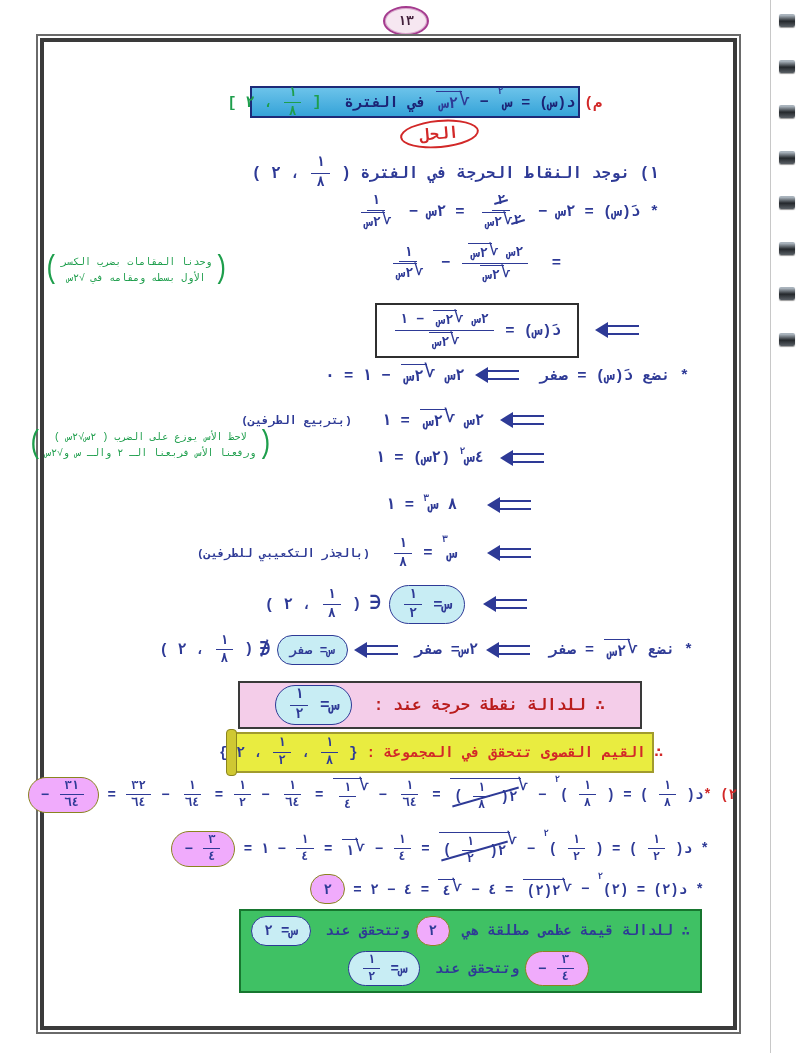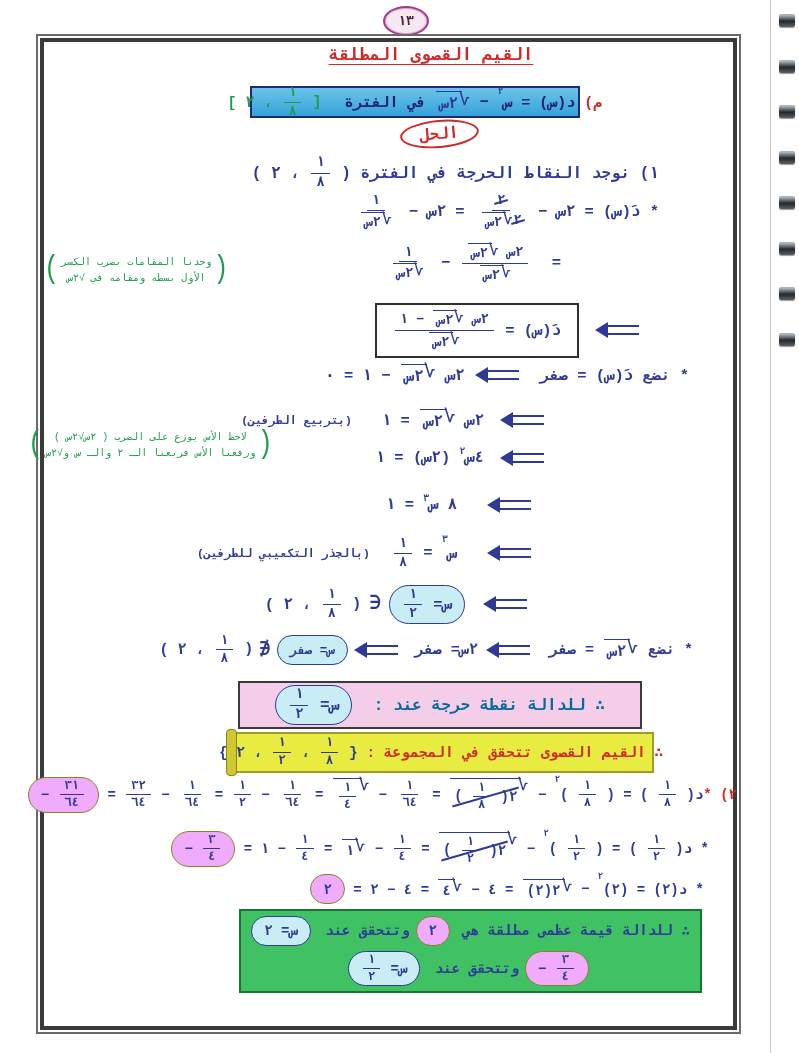--- a/index.html
+++ b/index.html
@@ -81,21 +81,20 @@
       <div class="mark" style="top: 14px;"></div>
       <div class="mark" style="top: 59.5px;"></div>
       <div class="mark" style="top: 105px;"></div>
       <div class="mark" style="top: 150.5px;"></div>
       <div class="mark" style="top: 196px;"></div>
       <div class="mark" style="top: 241.5px;"></div>
       <div class="mark" style="top: 287px;"></div>
       <div class="mark" style="top: 332.5px;"></div>
     </div>
   <div class="frame"></div>
-  <div class="title">القيم القصوى المطلقة</div>
   <div id="content">
       <div class="line box-blue" style="top: 86px; left: 250px; width: 330px; font-size: 15px; position: absolute;">
         <span class="t" style="color: rgb(210, 40, 40);">م) </span>
         <span class="t" style="color: rgb(27, 34, 116);">د(س) = س</span>
         <span class="sup2">٢</span>
         <span class="t" style="color: rgb(27, 34, 116);"> − </span>
         <span class="sqrt">
           <span class="rad">√</span>
           <span class="sqin">
             <span class="t">٢س</span>
@@ -357,21 +356,21 @@
           <span class="fnum">
             <span class="t">١</span>
           </span>
           <span class="fden">
             <span class="t">٨</span>
           </span>
         </span>
         <span class="t"> ، ٢ )</span>
       </div>
       <div class="line box-pink" style="top: 681px; left: 238px; width: 404px; font-size: 16px; position: absolute;">
-        <span class="t" style="color: #0369a1;">∴ للدالة نقطة حرجة عند : </span>
+        <span class="t" style="color: #b91c1c;">∴ للدالة نقطة حرجة عند : </span>
         <span class="spacer" style="width: 12px;"></span>
         <span class="oval cyan">
           <span class="t">س= </span>
           <span class="frac">
             <span class="fnum">
               <span class="t">١</span>
             </span>
             <span class="fden">
               <span class="t">٢</span>
             </span>

